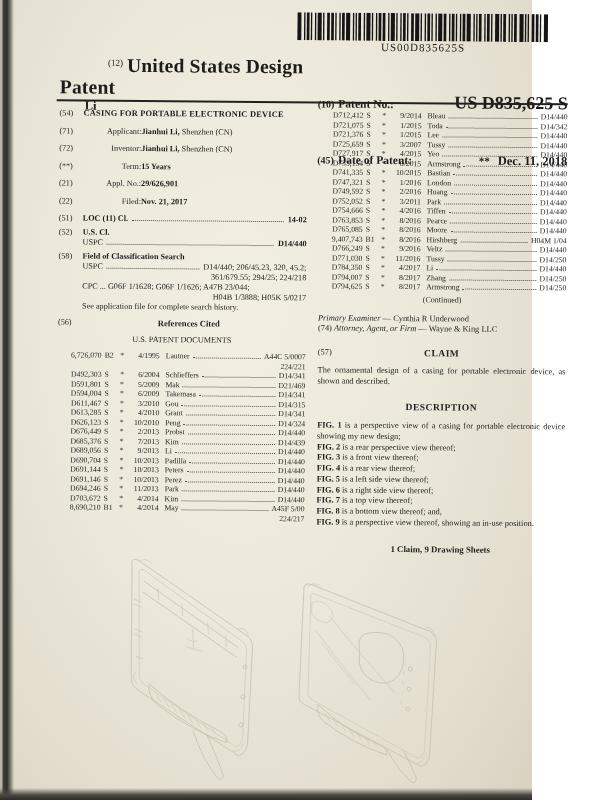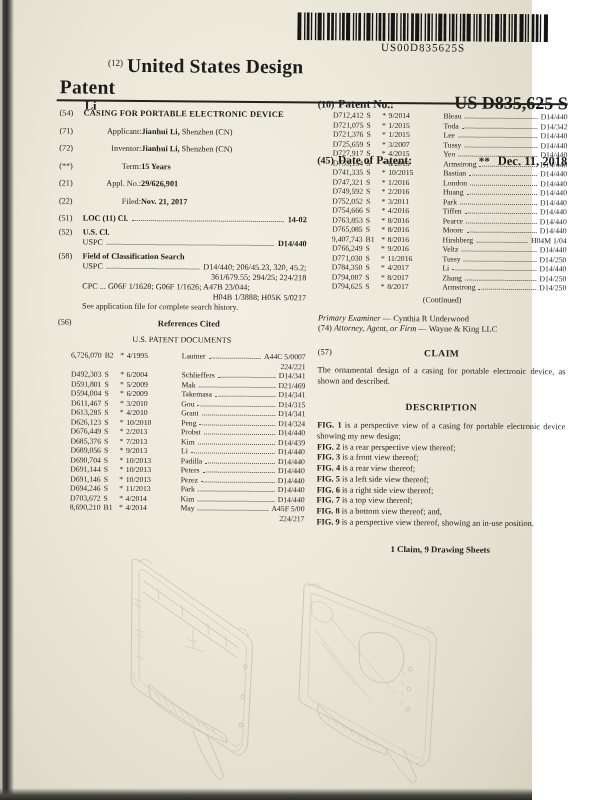--- a/index.html
+++ b/index.html
@@ -49,22 +49,22 @@
   .cl-row{display:flex;align-items:baseline;}
   .cl-right{text-align:right;}
 
   .refs-head{font-size:8.6px;font-weight:bold;text-align:center;margin:6px 0 7px 0;}
   .refs-sub{font-size:8.2px;text-align:center;margin-bottom:7px;}
   .refs-head .fnum-f{float:left;font-weight:normal;font-size:8.2px;}
   .ref-row{display:flex;align-items:baseline;font-size:7.7px;line-height:9.5px;}
   .rn{width:44px;text-align:right;flex:none;}
   .rk{width:13px;text-align:left;padding-left:3px;flex:none;}
   .rs{width:9px;text-align:center;flex:none;}
-  .rd{width:33px;flex:none;}
-  .rname{padding-left:22px;flex:none;}
+  .rd{width:33px;text-align:right;flex:none;}
+  .rname{padding-left:6px;flex:none;}
   .rlead{flex:1;border-bottom:1.5px dotted #5a5750;margin:0 3px 2px 3px;min-width:8px;}
   .rcls{flex:none;}
   .ref-row2{font-size:7.7px;line-height:9.5px;text-align:right;}
   .continued{font-size:8px;text-align:center;margin:3px 0 10px 0;}
 
   .exam{font-size:8.4px;line-height:1.3;}
   .ital{font-style:italic;}
   .claim-head{display:flex;font-size:8.4px;margin:13px 0 8px 0;}
   .claim-head .ch-num{width:40px;}
   .claim-head .ch-title{flex:1;text-align:center;font-weight:bold;font-size:9.5px;letter-spacing:0.5px;padding-right:40px;}

